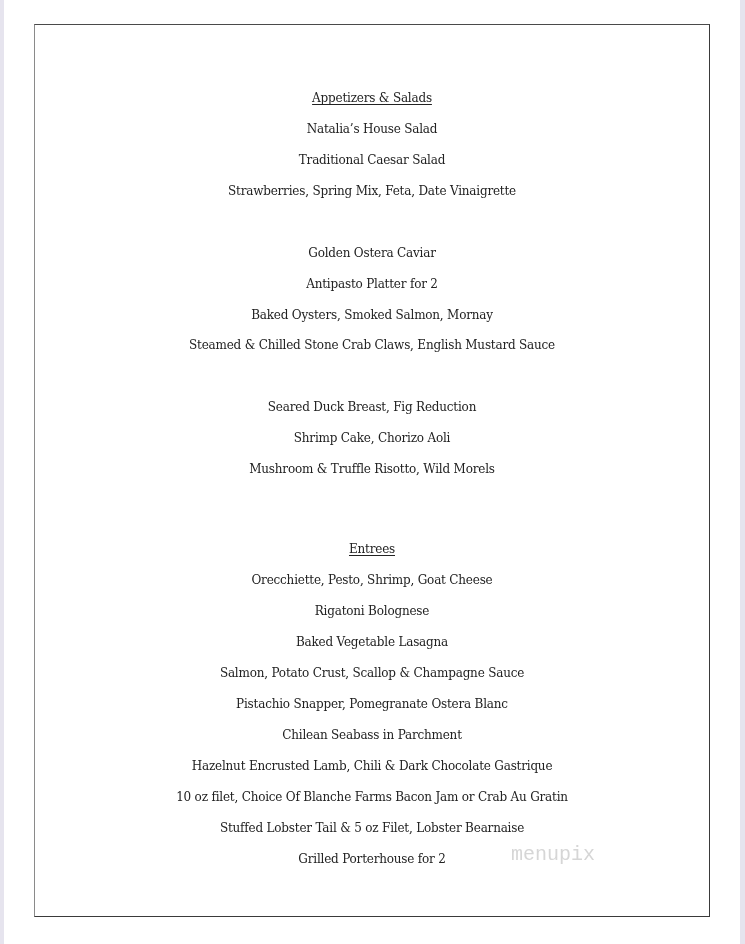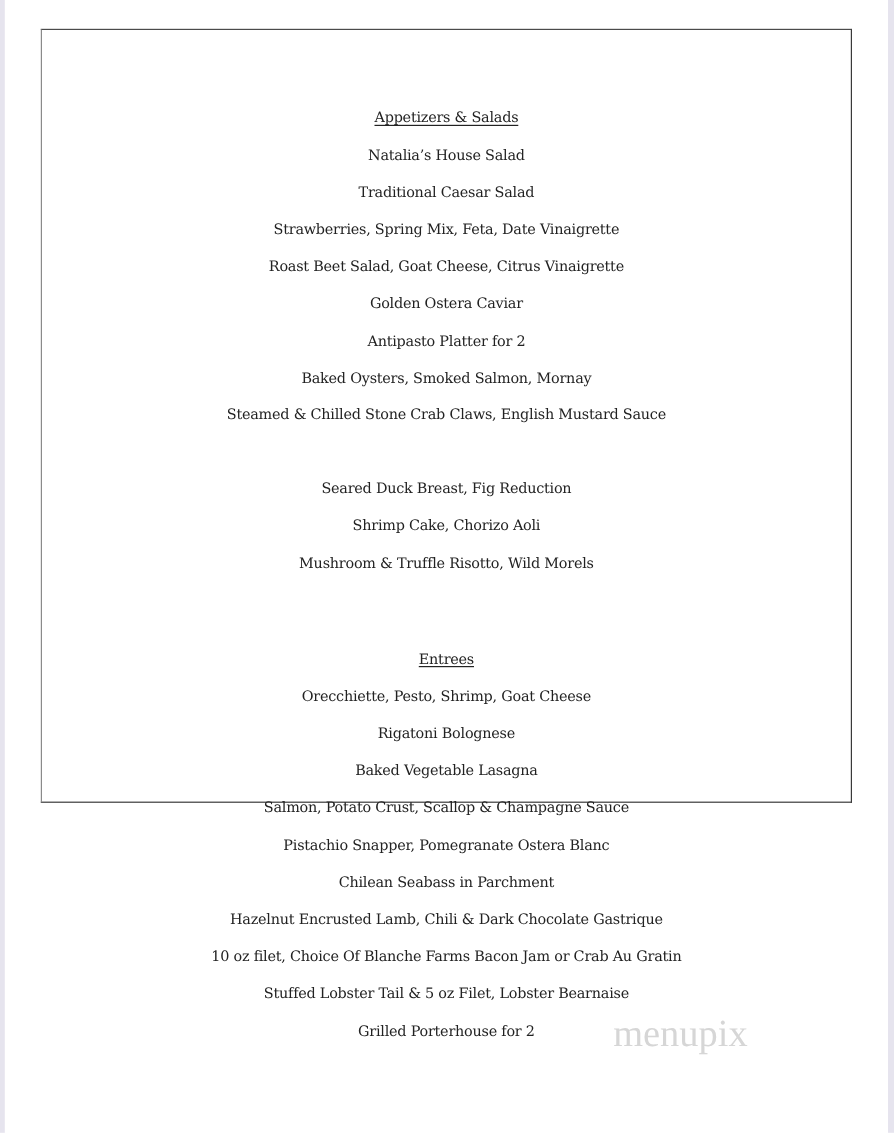--- a/index.html
+++ b/index.html
@@ -23,21 +23,21 @@
     position: absolute;
     right: 0; top: 0;
     width: 5px; height: 944px;
     background: #e6e4ee;
   }
   .page {
     position: absolute;
     left: 34px;
     top: 24px;
     width: 676px;
-    height: 645px;
+    height: 893px;
     border-top: 1.5px solid #4a4a4a;
     border-left: 1.5px solid #8a8a8a;
     border-right: 1.5px solid #3a3a3a;
     border-bottom: 1.5px solid #3a3a3a;
     box-sizing: border-box;
     background: #ffffff;
   }
   .menu-line {
     position: absolute;
     left: 0;
@@ -50,40 +50,39 @@
     letter-spacing: -0.2px;
   }
   .heading {
     text-decoration: underline;
     text-underline-offset: 2px;
   }
   .watermark {
     position: absolute;
     left: 511px;
     top: 843px;
-    font-family: Liberation Serif, serif;
-    font-size: 32px;
+    font-family: Liberation Mono, monospace;
+    font-size: 20px;
     font-weight: 300;
     color: #d6d6d6;
     letter-spacing: 0px;
   }
 </style>
 </head>
 <body>
 
 <div class="edge-left"></div>
 <div class="edge-right"></div>
 
 <div class="page">
 
   <div class="menu-line heading" style="top:66px">Appetizers &amp; Salads</div>
   <div class="menu-line" style="top:97px">Natalia’s House Salad</div>
   <div class="menu-line" style="top:128px">Traditional Caesar Salad</div>
   <div class="menu-line" style="top:159px">Strawberries, Spring Mix, Feta, Date Vinaigrette</div>
-  <div class="menu-line" style="top:190px">Roast Beet Salad, Goat Cheese, Citrus Vinaigrette</div>
   <div class="menu-line" style="top:221px">Golden Ostera Caviar</div>
   <div class="menu-line" style="top:252px">Antipasto Platter for 2</div>
   <div class="menu-line" style="top:283px">Baked Oysters, Smoked Salmon, Mornay</div>
   <div class="menu-line" style="top:313px">Steamed &amp; Chilled Stone Crab Claws, English Mustard Sauce</div>
   <div class="menu-line" style="top:375px">Seared Duck Breast, Fig Reduction</div>
   <div class="menu-line" style="top:406px">Shrimp Cake, Chorizo Aoli</div>
   <div class="menu-line" style="top:437px">Mushroom &amp; Truffle Risotto, Wild Morels</div>
 
   <div class="menu-line heading" style="top:517px">Entrees</div>
   <div class="menu-line" style="top:548px">Orecchiette, Pesto, Shrimp, Goat Cheese</div>

